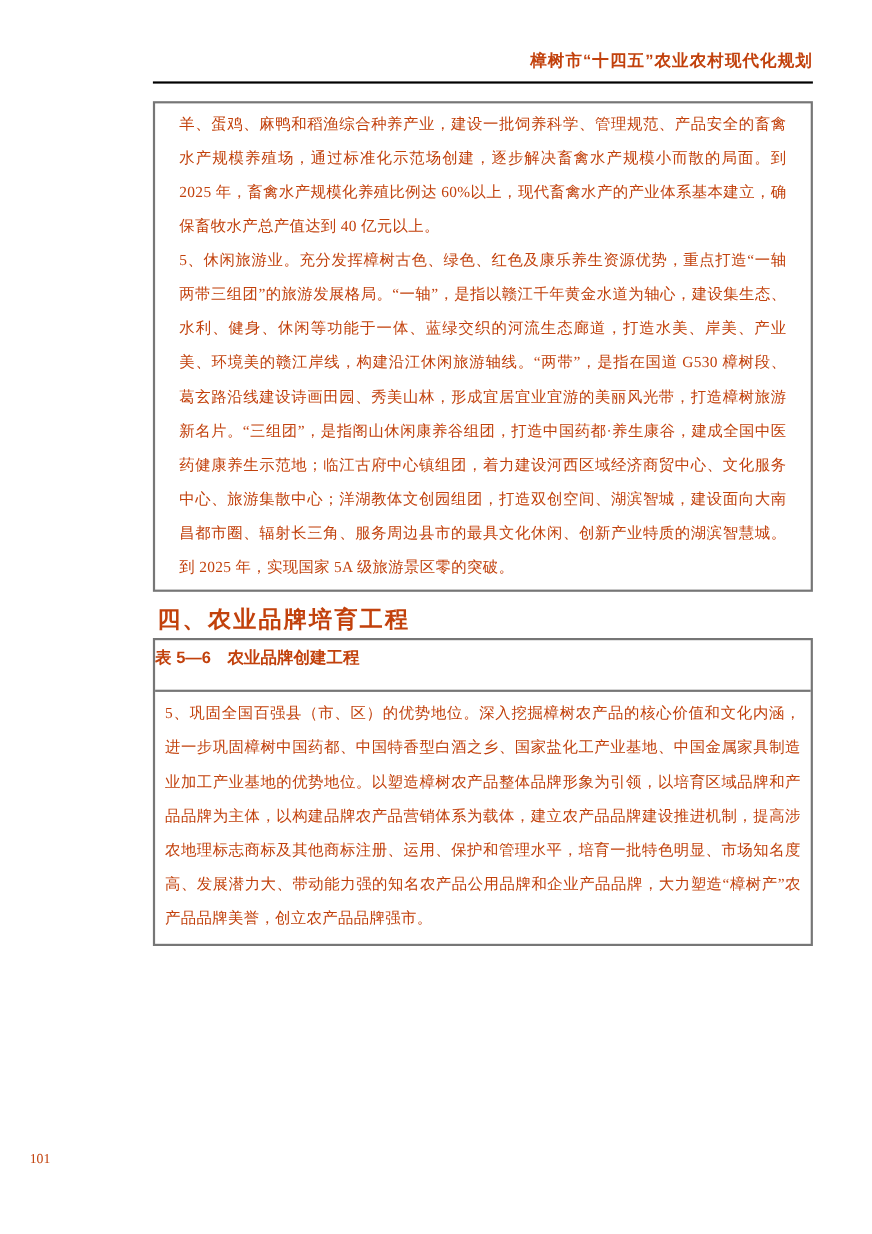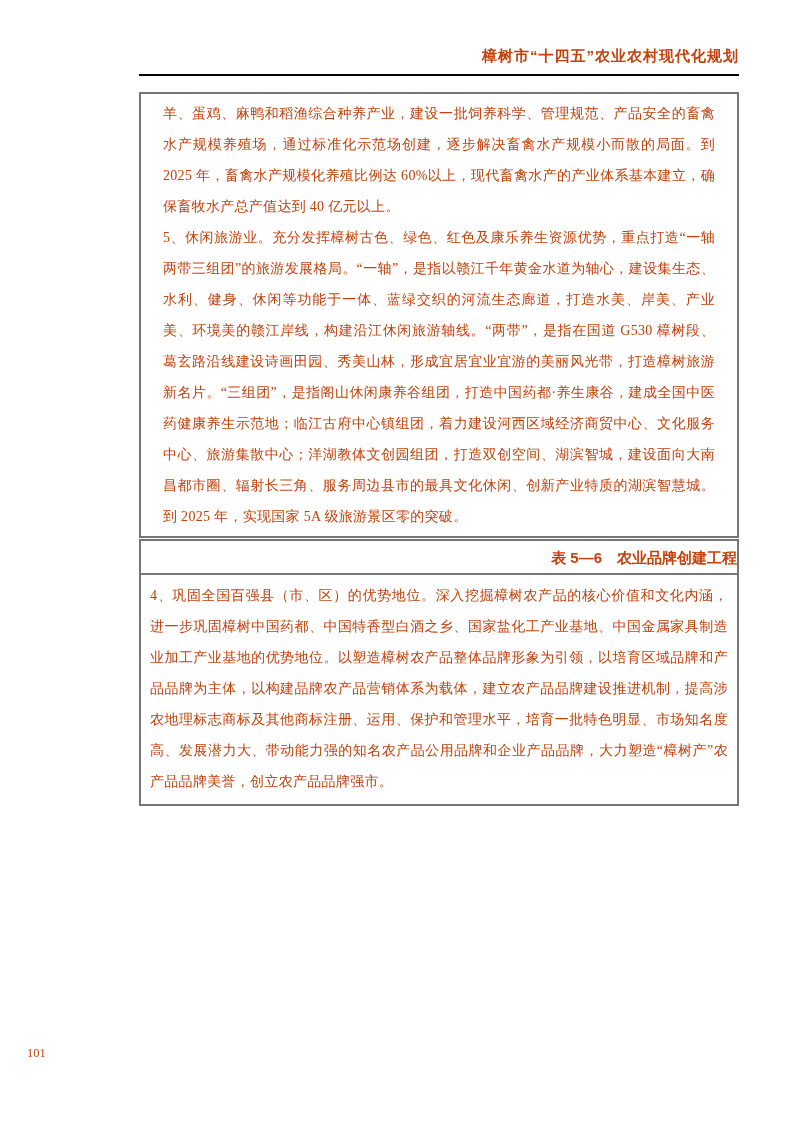--- a/index.html
+++ b/index.html
@@ -59,26 +59,26 @@
     font-size: 21px;
     line-height: 40px;
     text-indent: 2em;
     text-align: justify;
     letter-spacing: 0.5px;
   }
   .box2 {
     margin-top: 1px;
   }
   .table-caption {
-    text-align: right;
+    text-align: left;
     font-family: "Liberation Sans", "DejaVu Sans", sans-serif;
     font-weight: bold;
     font-size: 15px;
     line-height: 22px;
-    padding: 6px 0 4px 0;
+    padding: 6px 0 17px 0;
     border-bottom: 2px solid #767676;
   }
   .table-content {
     margin: 0;
     padding: 5px 9px 7px 9px;
     font-size: 14px;
     line-height: 31px;
     text-align: justify;
     letter-spacing: 0.3px;
   }
@@ -99,22 +99,23 @@
 
   <div class="header-title">樟树市“十四五”农业农村现代化规划</div>
 
   <div class="header-rule"></div>
 
   <div class="textbox box1">
     <p>羊、蛋鸡、麻鸭和稻渔综合种养产业，建设一批饲养科学、管理规范、产品安全的畜禽水产规模养殖场，通过标准化示范场创建，逐步解决畜禽水产规模小而散的局面。到 2025 年，畜禽水产规模化养殖比例达 60%以上，现代畜禽水产的产业体系基本建立，确保畜牧水产总产值达到 40 亿元以上。</p>
     <p>5、休闲旅游业。充分发挥樟树古色、绿色、红色及康乐养生资源优势，重点打造“一轴两带三组团”的旅游发展格局。“一轴”，是指以赣江千年黄金水道为轴心，建设集生态、水利、健身、休闲等功能于一体、蓝绿交织的河流生态廊道，打造水美、岸美、产业美、环境美的赣江岸线，构建沿江休闲旅游轴线。“两带”，是指在国道 G530 樟树段、葛玄路沿线建设诗画田园、秀美山林，形成宜居宜业宜游的美丽风光带，打造樟树旅游新名片。“三组团”，是指阁山休闲康养谷组团，打造中国药都·养生康谷，建成全国中医药健康养生示范地；临江古府中心镇组团，着力建设河西区域经济商贸中心、文化服务中心、旅游集散中心；洋湖教体文创园组团，打造双创空间、湖滨智城，建设面向大南昌都市圈、辐射长三角、服务周边县市的最具文化休闲、创新产业特质的湖滨智慧城。到 2025 年，实现国家 5A 级旅游景区零的突破。</p>
   </div>
 
+  <h2 class="section-heading">四、农业品牌培育工程</h2>
 
 
   <div class="textbox box2">
     <div class="table-caption">表 5—6　农业品牌创建工程</div>
-    <p class="table-content">4、巩固全国百强县（市、区）的优势地位。深入挖掘樟树农产品的核心价值和文化内涵，进一步巩固樟树中国药都、中国特香型白酒之乡、国家盐化工产业基地、中国金属家具制造业加工产业基地的优势地位。以塑造樟树农产品整体品牌形象为引领，以培育区域品牌和产品品牌为主体，以构建品牌农产品营销体系为载体，建立农产品品牌建设推进机制，提高涉农地理标志商标及其他商标注册、运用、保护和管理水平，培育一批特色明显、市场知名度高、发展潜力大、带动能力强的知名农产品公用品牌和企业产品品牌，大力塑造“樟树产”农产品品牌美誉，创立农产品品牌强市。</p>
+    <p class="table-content">5、巩固全国百强县（市、区）的优势地位。深入挖掘樟树农产品的核心价值和文化内涵，进一步巩固樟树中国药都、中国特香型白酒之乡、国家盐化工产业基地、中国金属家具制造业加工产业基地的优势地位。以塑造樟树农产品整体品牌形象为引领，以培育区域品牌和产品品牌为主体，以构建品牌农产品营销体系为载体，建立农产品品牌建设推进机制，提高涉农地理标志商标及其他商标注册、运用、保护和管理水平，培育一批特色明显、市场知名度高、发展潜力大、带动能力强的知名农产品公用品牌和企业产品品牌，大力塑造“樟树产”农产品品牌美誉，创立农产品品牌强市。</p>
   </div>
 
   <div class="page-number">101</div>
 
 </div>
 
 </body></html>

